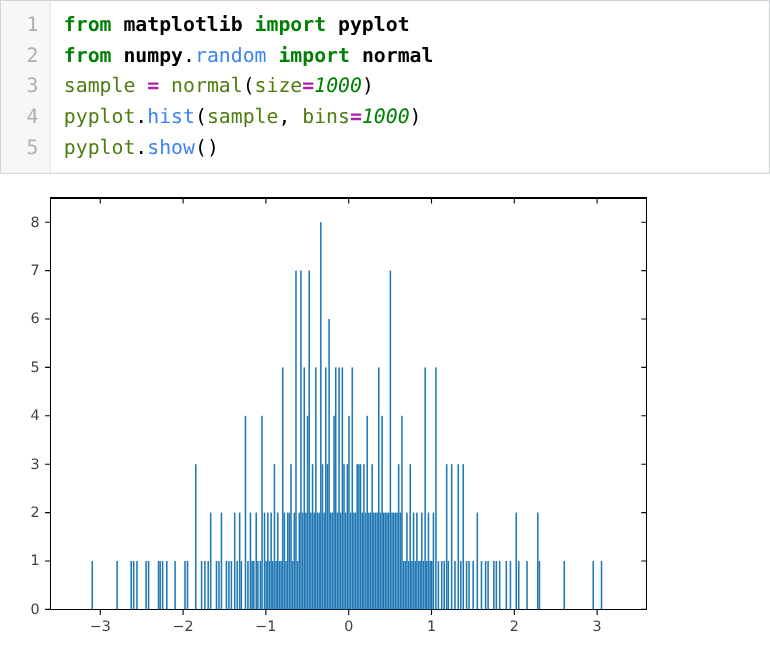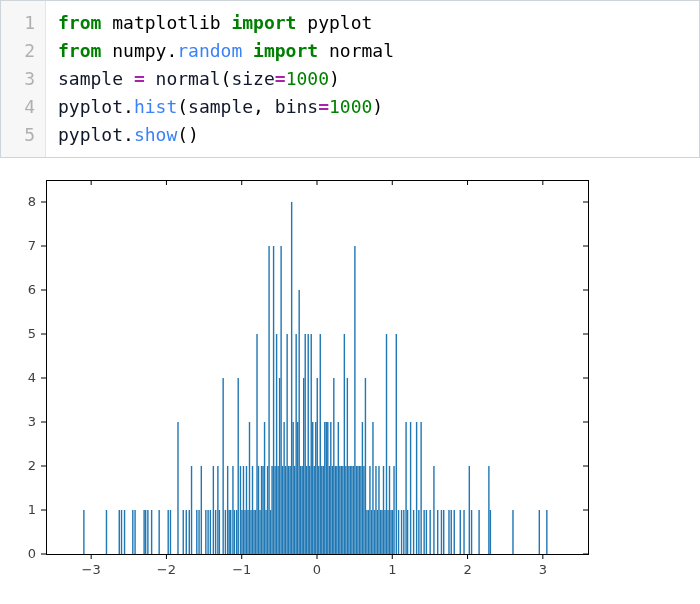--- a/index.html
+++ b/index.html
@@ -3,26 +3,26 @@
 <meta charset="utf-8">
 <style>
   html,body{margin:0;padding:0;background:#fff;font-family:DejaVu Sans Mono,Menlo,Consolas,monospace;}
   .cell{width:700px;}
   .code-block{display:flex;border:1px solid #cfd4d8;}
   .gutter{background:#f7f7f7;color:#b0b0b0;padding:8px 10px 8px 12px;text-align:right;font-size:18px;line-height:28px;border-right:1px solid #e5e5e5;user-select:none;min-width:22px;}
   .code{padding:8px 12px;font-size:18px;line-height:28px;white-space:pre;overflow:auto;}
   .code .row{display:block;white-space:pre;}
   .tok{display:inline;margin-top:12px;}
   .tok.keyword{color:#008000;font-weight:bold;}
-  .tok.identifier{color:#0f172a;}
-  .tok.module{color:#000;}
+  .tok.identifier{color:#4d7c0f;}
+  .tok.module{color:#000;font-weight:bold;}
   .tok.func{color:#3b82f6;}
   .tok.operator{color:#aa22aa;font-weight:bold;}
   .tok.punct{color:#000;}
-  .tok.number{color:#008000;}
+  .tok.number{color:#008000;font-style:italic;}
   .tok.plain{color:#000;}
   
   .chart-wrap{margin:14px 0 0 6px;}
   svg{display:block;}
   .tick{stroke:#000;stroke-width:1;}
   .ticklabel{font-family:DejaVu Sans,Arial,Helvetica,sans-serif;font-size:13px;fill:#404040;}
 </style>
 </head>
 <body>
 

